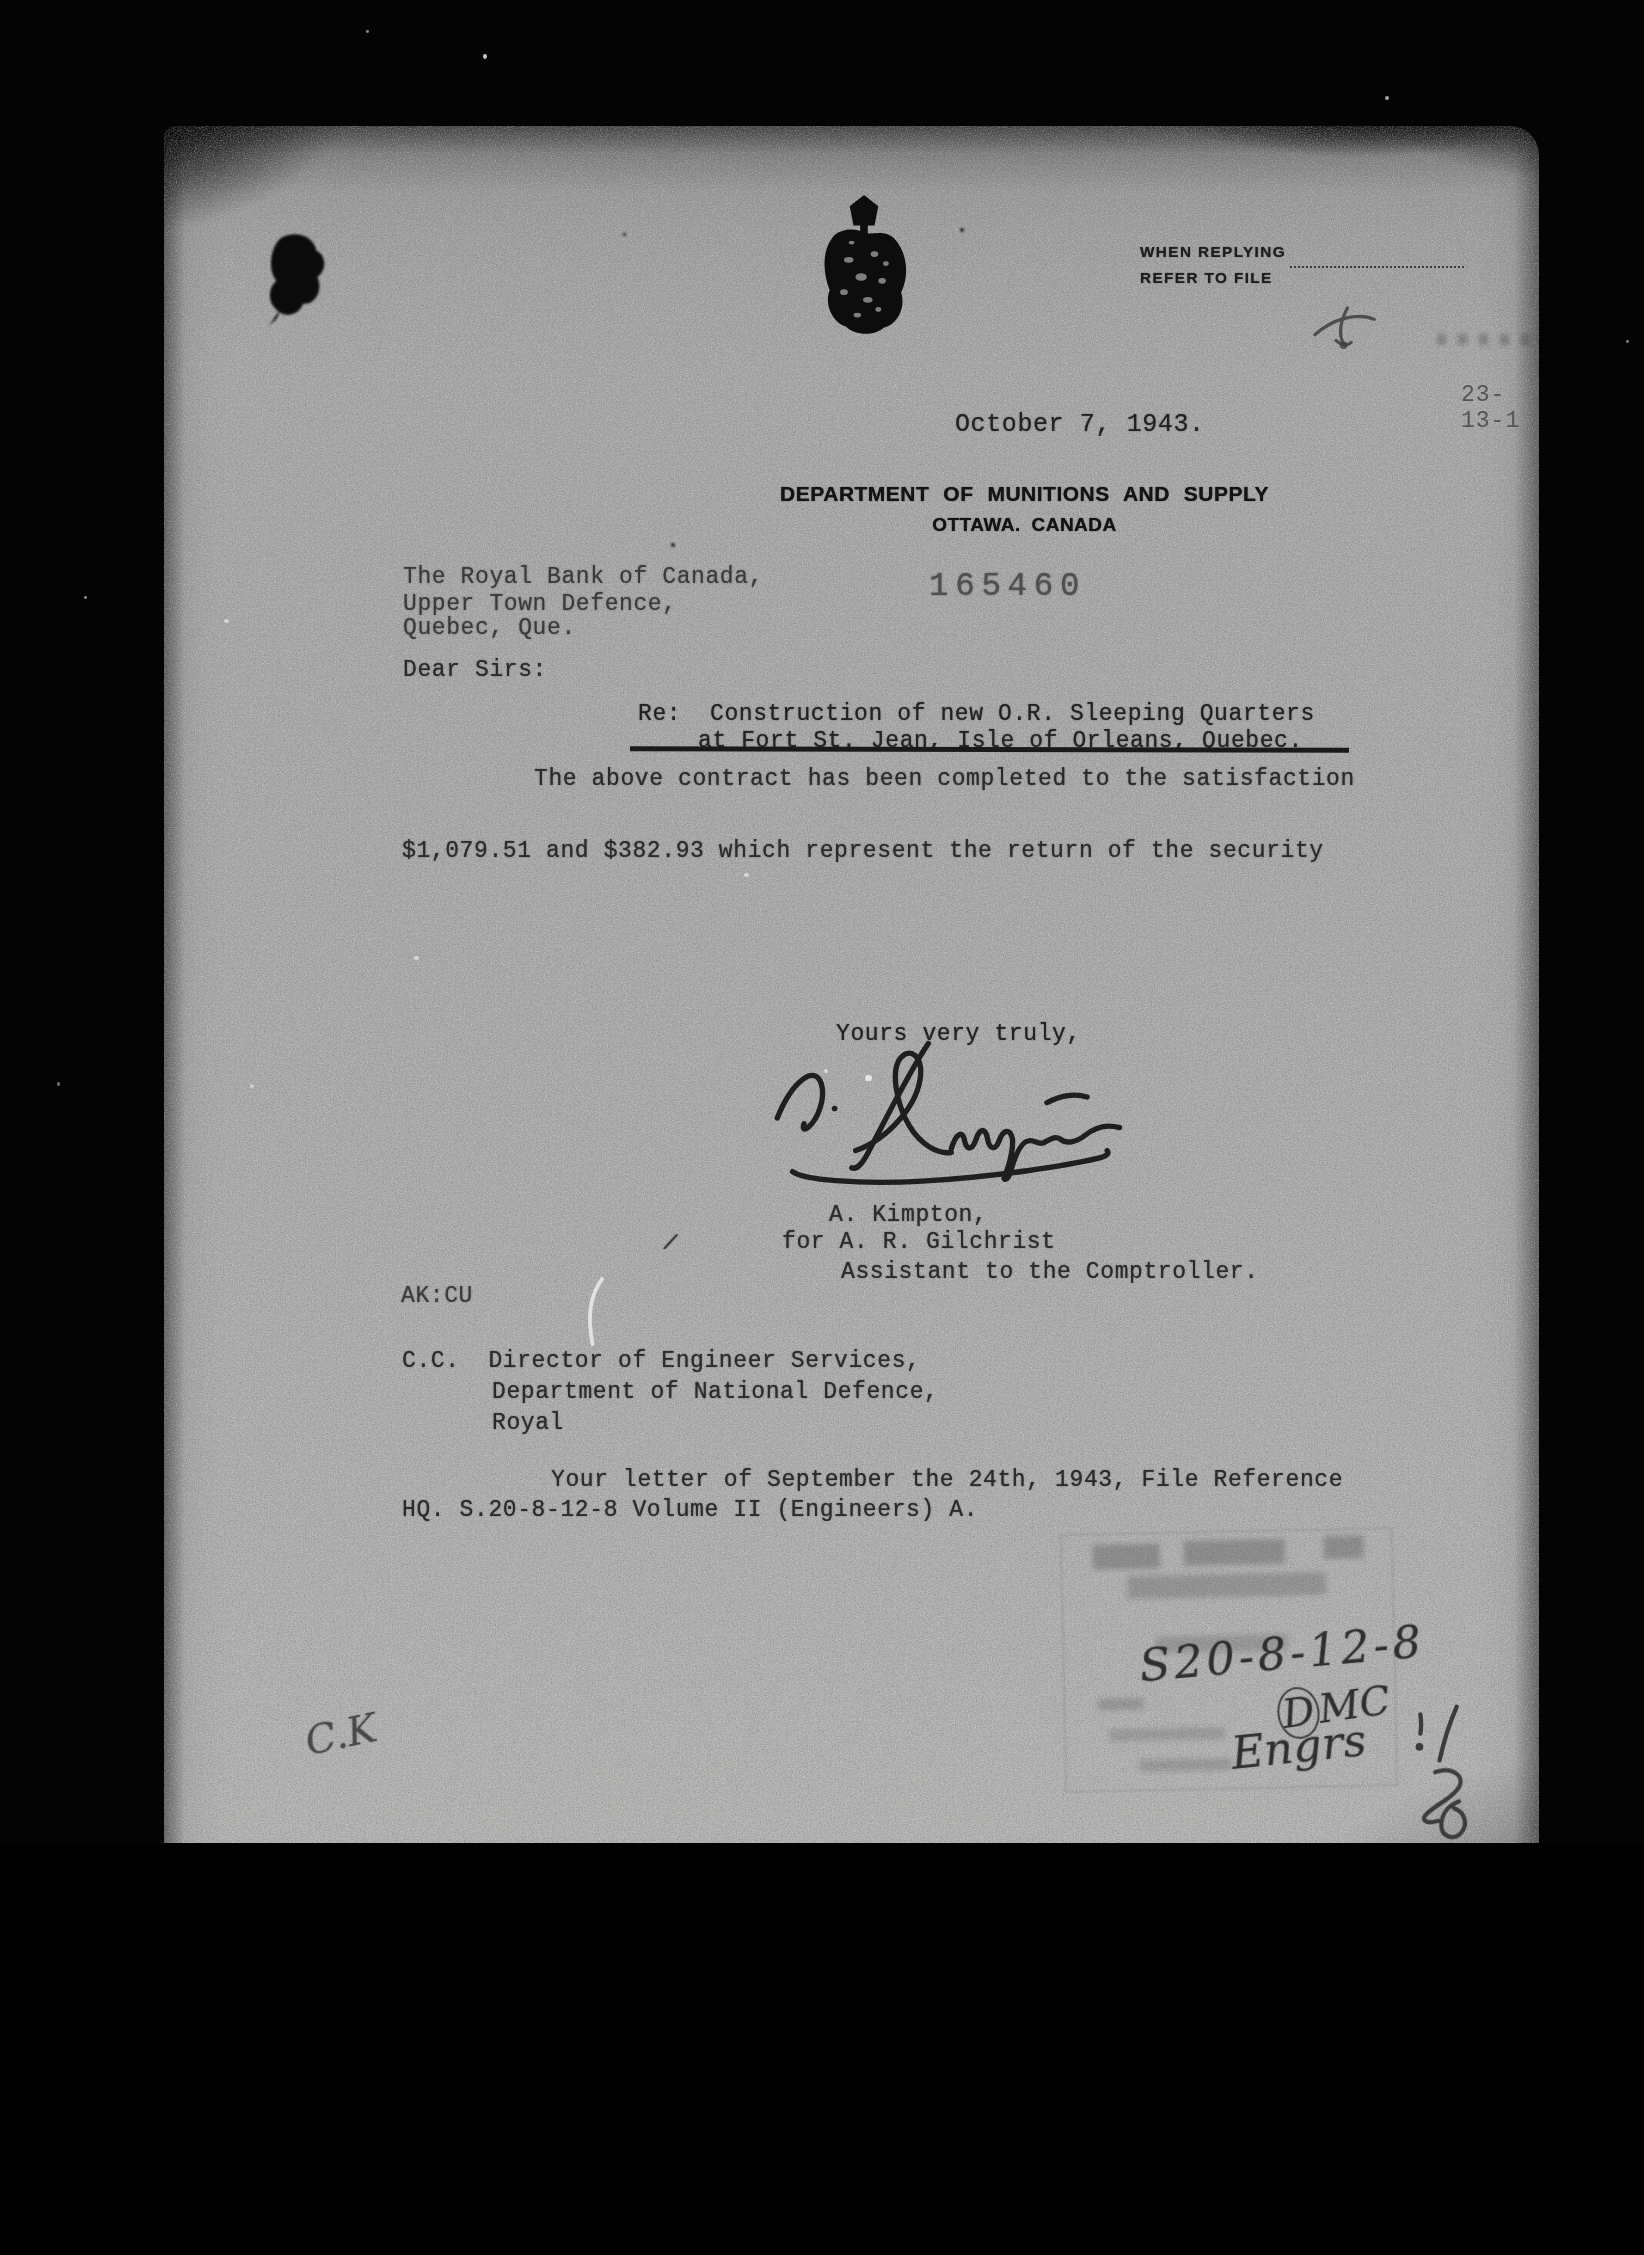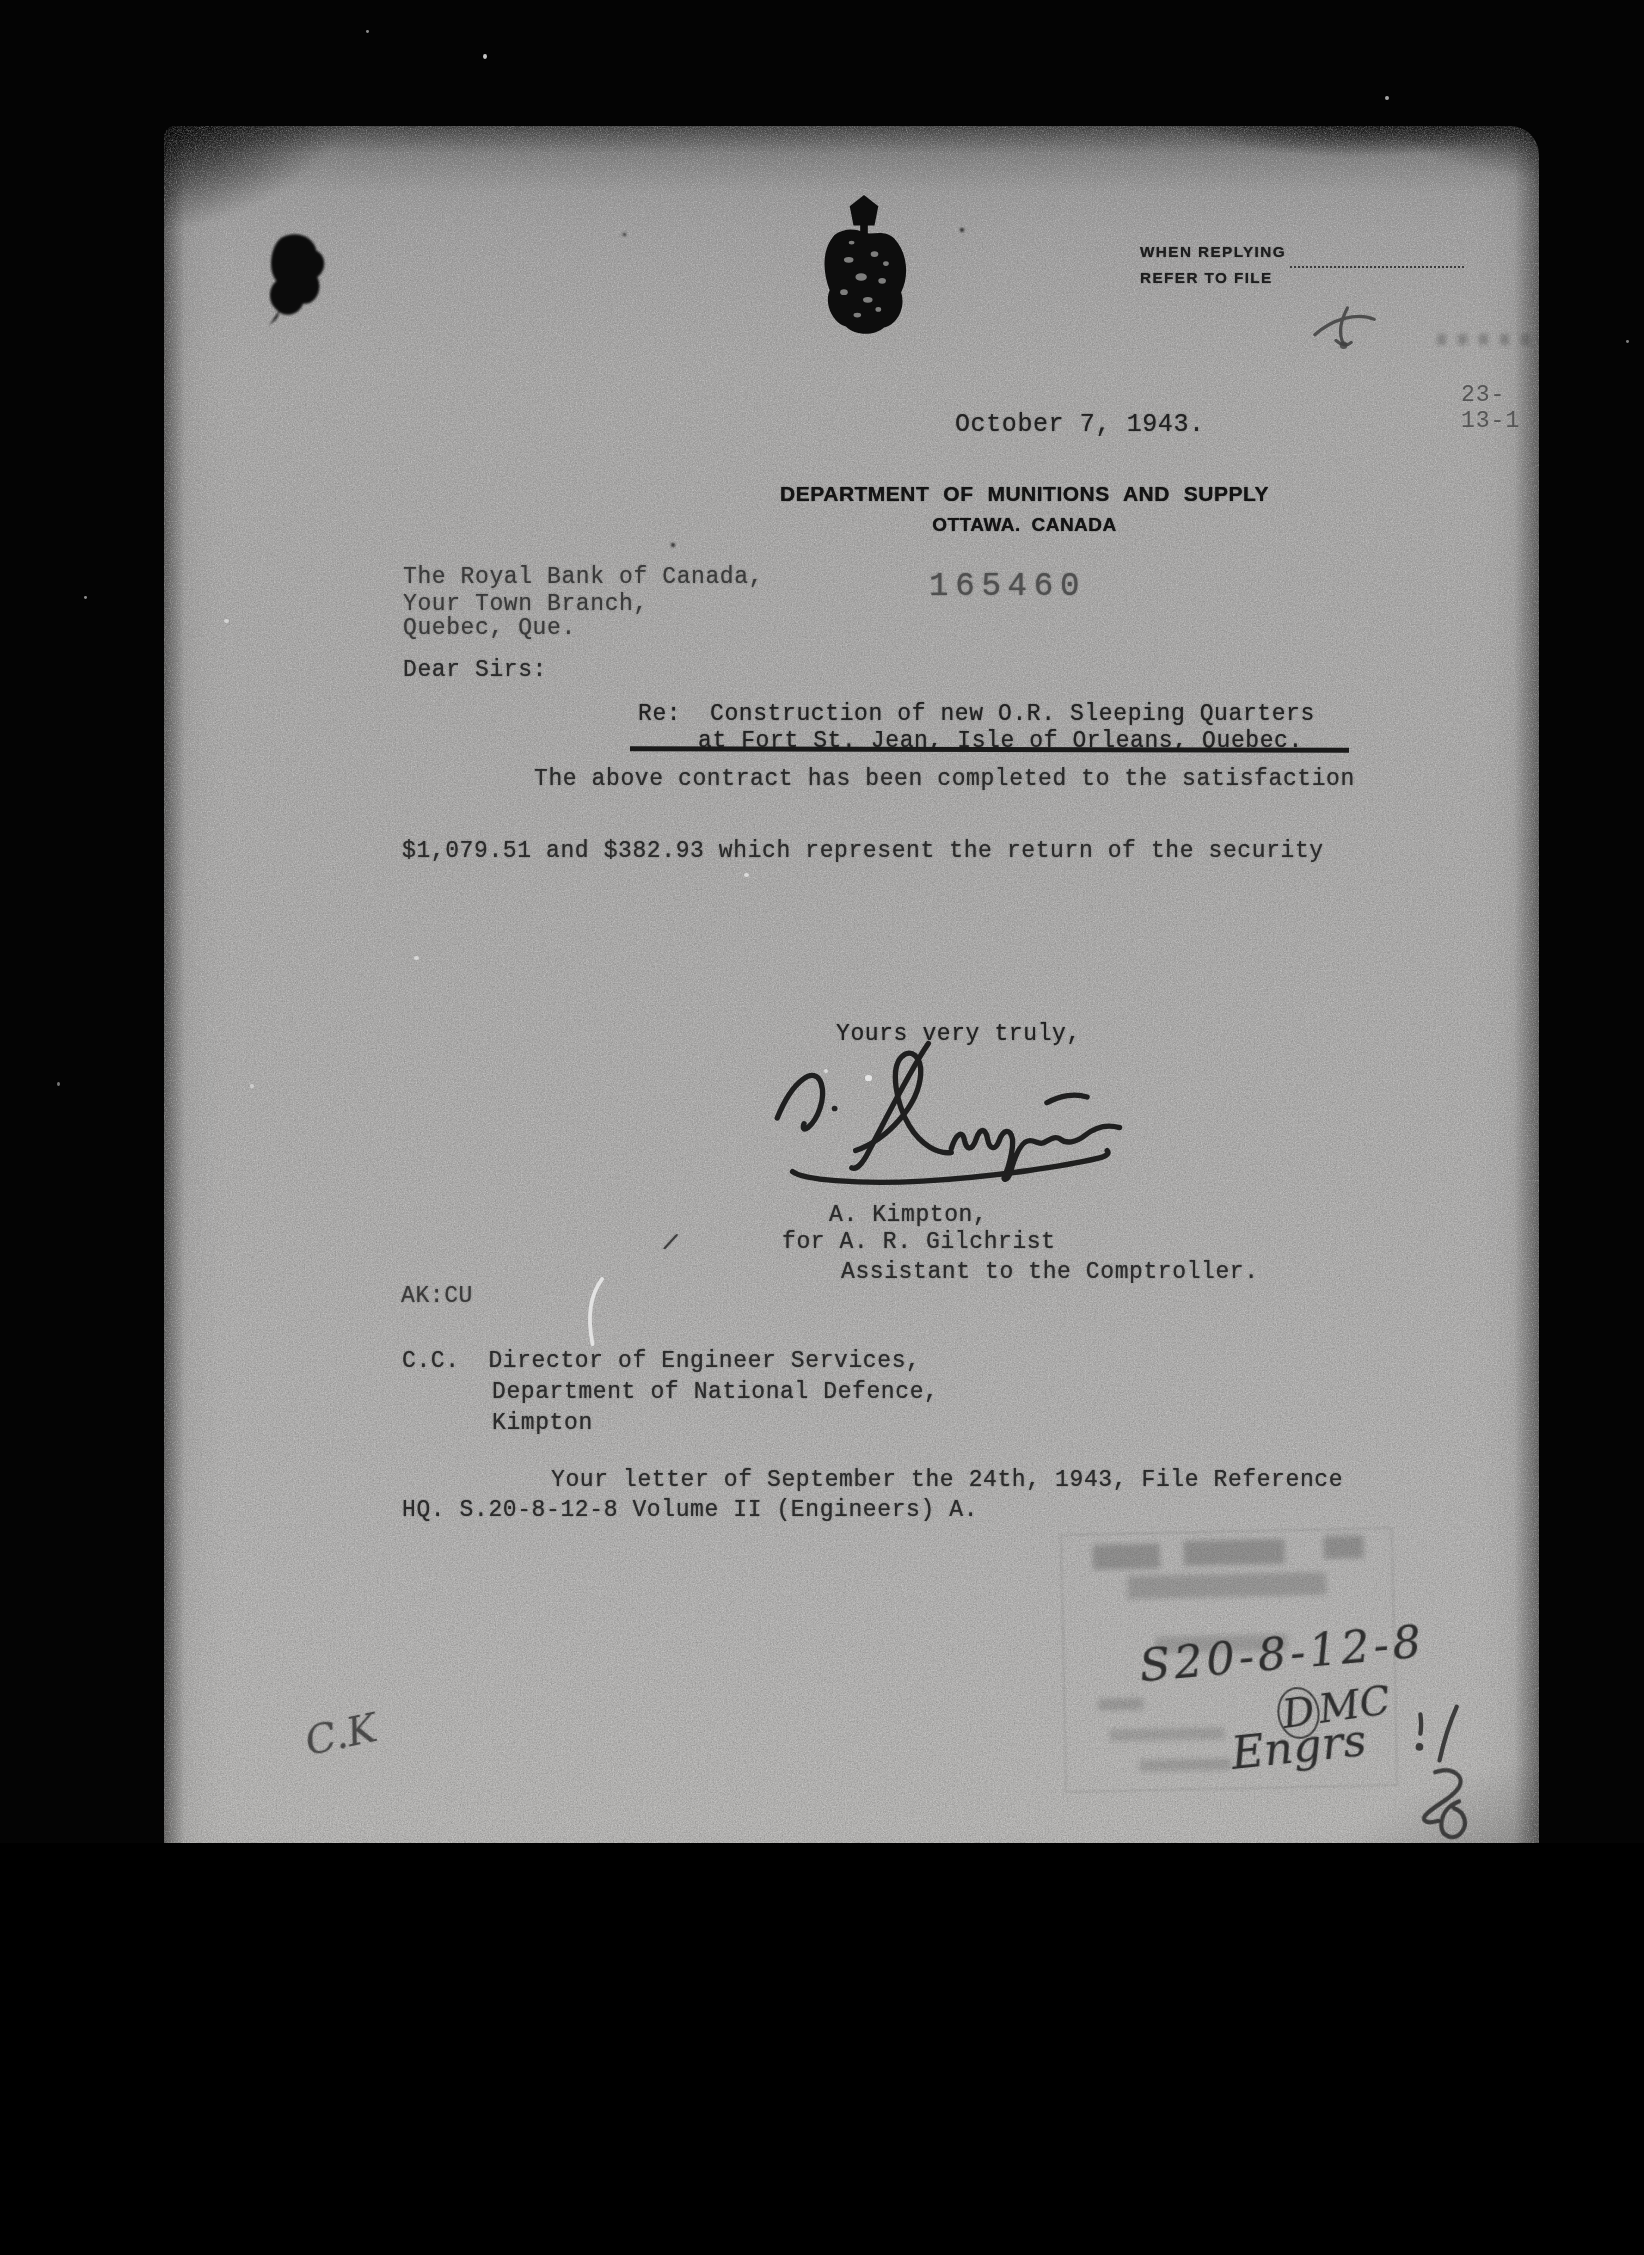--- a/index.html
+++ b/index.html
@@ -132,21 +132,21 @@
       <circle cx="34" cy="43" r="4" fill="#3f3f3f" opacity=".8"></circle>
     </svg>
 
     <div class="lh lh1">DEPARTMENT OF MUNITIONS AND SUPPLY</div>
     <div class="lh lh2">OTTAWA. CANADA</div>
     <div class="t t-dark" style="left:791px;top:285px;font-size:25px;">October 7, 1943.</div>
 
     <div class="regnum" style="left:765px;top:442px;">165460</div>
 
     <div class="t t-faded" style="left:239px;top:438px;">The Royal Bank of Canada,</div>
-    <div class="t t-faded" style="left:239px;top:465px;">Your Town Branch,</div>
+    <div class="t t-faded" style="left:239px;top:465px;">Upper Town Defence,</div>
     <div class="t t-faded" style="left:239px;top:489px;">Quebec, Que.</div>
 
     <div class="t" style="left:239px;top:531px;">Dear Sirs:</div>
 
     <div class="t t-dark" style="left:534px;top:602px;">at Fort St. Jean, Isle of Orleans, Quebec.</div>
     <div class="t t-dark" style="left:474px;top:575px;">Re:  Construction of new O.R. Sleeping Quarters</div>
     <div class="subj-underline" style="left:466px;top:621px;"></div>
 
     <div class="t" style="left:370px;top:640px;">The above contract has been completed to the satisfaction</div>
     <div class="t" style="left:238px;top:712px;">$1,079.51 and $382.93 which represent the return of the security</div>
@@ -170,21 +170,21 @@
       <path d="M22 2 C10 18 6 40 12 70" stroke="#e9e9e9" stroke-width="4" fill="none" stroke-linecap="round" filter="blur(.5px)" opacity=".9"></path>
     </svg>
 
     <div class="t" style="left:665px;top:1076px;">A. Kimpton,</div>
     <div class="t" style="left:618px;top:1103px;">for A. R. Gilchrist</div>
     <div class="t" style="left:677px;top:1133px;">Assistant to the Comptroller.</div>
     <div class="t t-faded" style="left:237px;top:1157px;">AK:CU</div>
 
     <div class="t" style="left:238px;top:1222px;">C.C.  Director of Engineer Services,</div>
     <div class="t" style="left:328px;top:1253px;">Department of National Defence,</div>
-    <div class="t" style="left:328px;top:1284px;">Kimpton</div>
+    <div class="t" style="left:328px;top:1284px;">Royal</div>
 
     <div class="t" style="left:387px;top:1341px;">Your letter of September the 24th, 1943, File Reference</div>
     <div class="t" style="left:238px;top:1371px;">HQ. S.20-8-12-8 Volume II (Engineers) A.</div>
 
     <div class="stamp" style="left:899px;top:1405px;">
       <div class="row" style="left:31px;top:9.6px;width:67px;height:25px;"></div>
       <div class="row" style="left:122px;top:7.6px;width:101px;height:25px;"></div>
       <div class="row" style="left:262px;top:5.7px;width:40px;height:23px;"></div>
       <div class="row" style="left:65px;top:42px;width:199px;height:23px;opacity:.8;"></div>
       <div class="row" style="left:92px;top:103px;width:132px;height:17px;opacity:.7;"></div>

